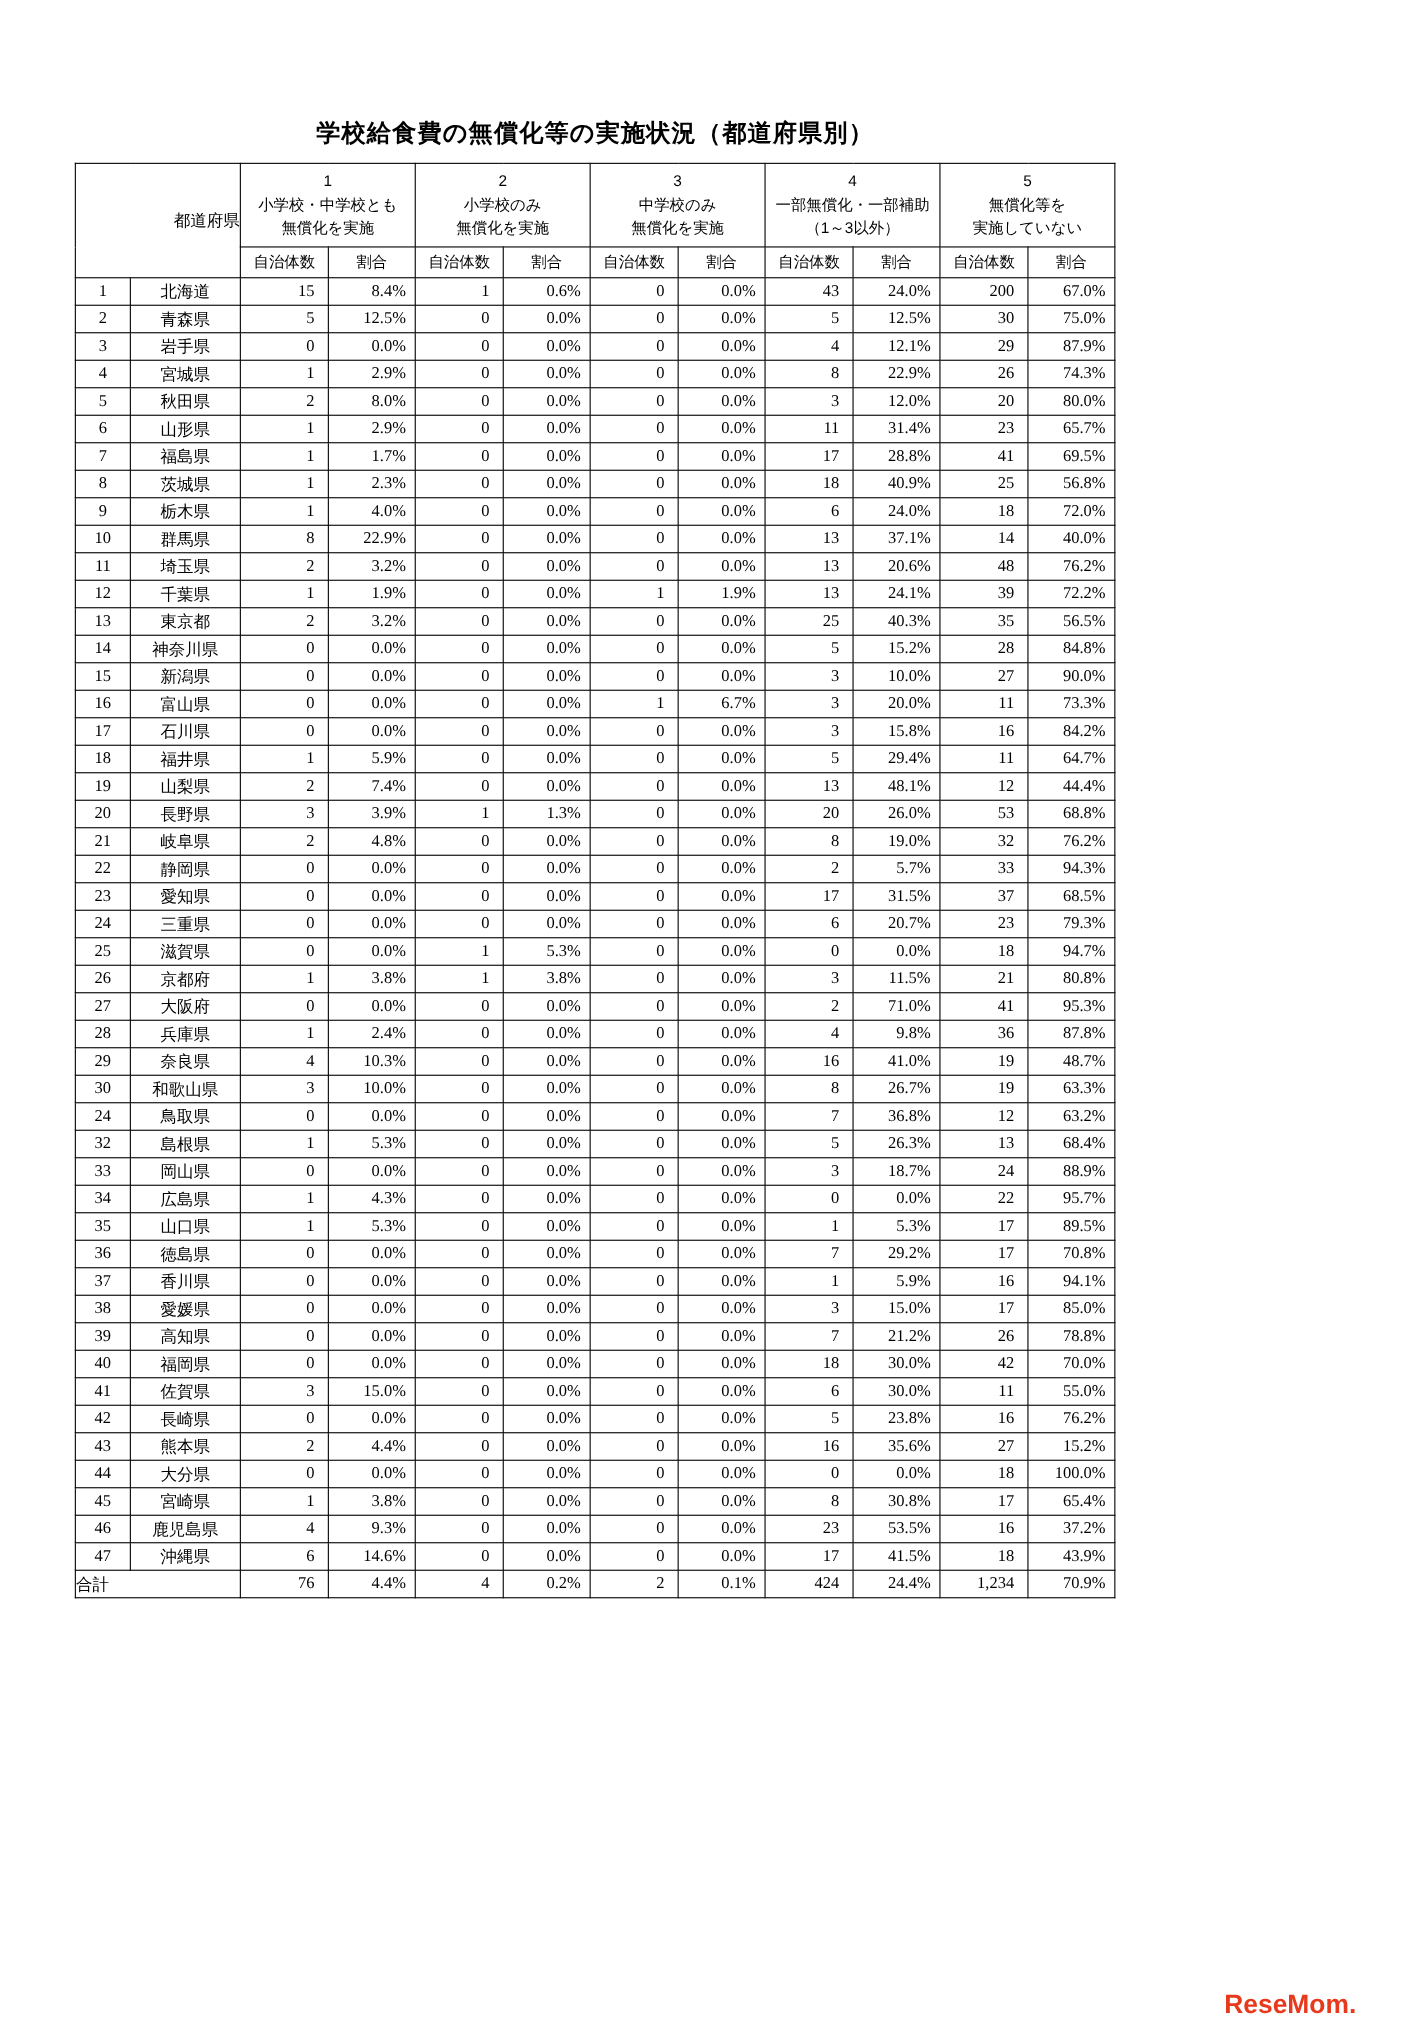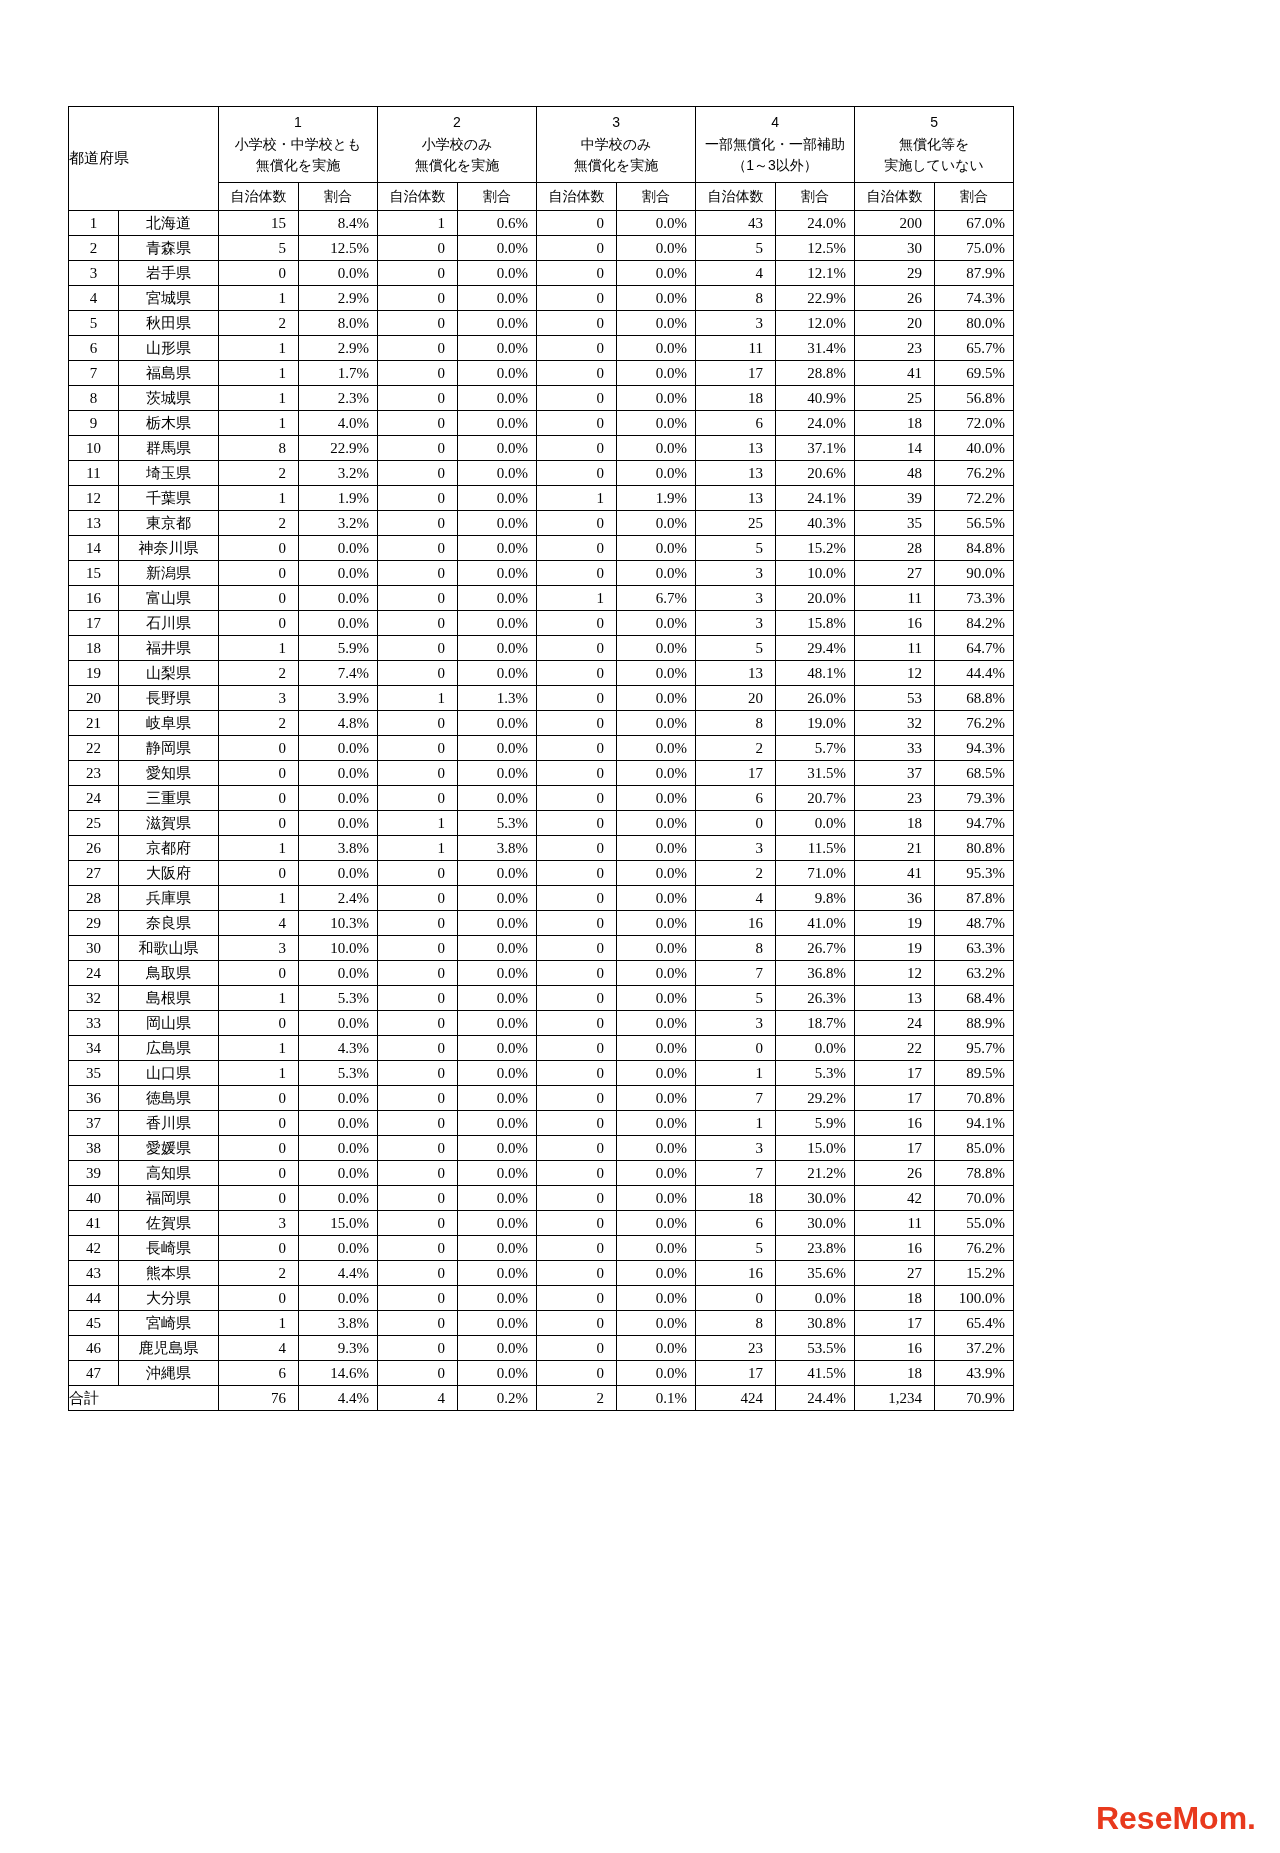--- a/index.html
+++ b/index.html
@@ -32,21 +32,21 @@
     table-layout:fixed;
     width:946px;
   }
   table.main th, table.main td {
     border:1px solid #000;
     font-weight:normal;
     overflow:hidden;
     white-space:nowrap;
   }
   .corner {
-    text-align:left;
+    text-align:right;
     font-size:15px;
     vertical-align:middle;
   }
   .group-head {
     height:76px;
     text-align:center;
     font-size:14px;
     vertical-align:middle;
     line-height:1.55;
   }
@@ -68,34 +68,35 @@
     font-size:15px;
   }
   .cell-count { text-align:right; padding-right:12px; }
   .cell-pct   { text-align:right; padding-right:8px; }
   .cell-total-label {
     text-align:left;
     font-family:"Liberation Sans","DejaVu Sans",sans-serif;
   }
   .watermark {
     position:absolute;
-    right:24px;
+    right:47px;
     bottom:16px;
-    font-size:32px;
+    font-size:24px;
     font-weight:bold;
     color:#e8391d;
     letter-spacing:0px;
     font-family:"Liberation Sans","DejaVu Sans",sans-serif;
   }
 </style>
 </head>
 <body>
 
 <div class="page">
   <div class="content">
+    <div class="doc-title">学校給食費の無償化等の実施状況（都道府県別）</div>
 
     <table class="main">
       <colgroup>
         <col style="width:50px">
         <col style="width:100px">
         <col style="width:80px">
           <col style="width:79px">
         <col style="width:80px">
           <col style="width:79px">
         <col style="width:80px">

